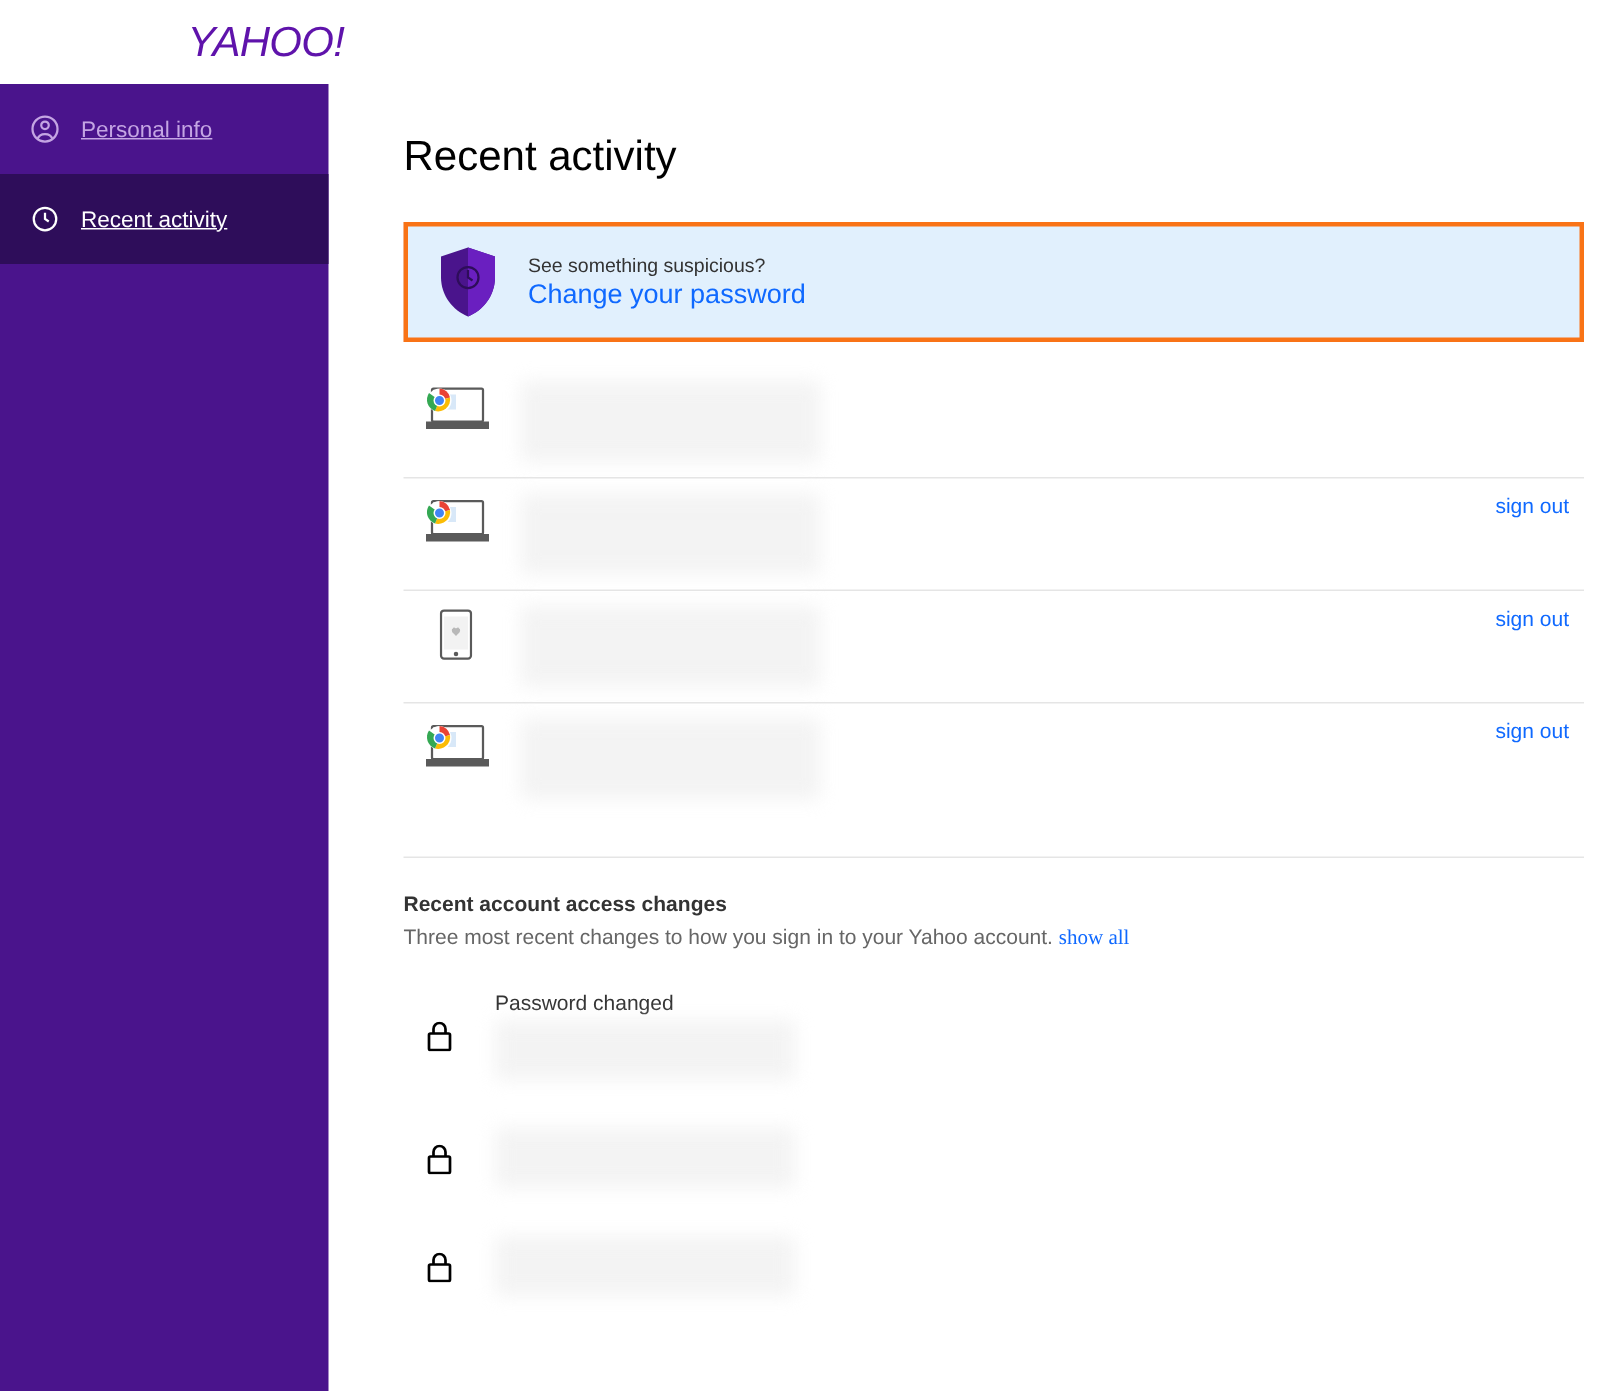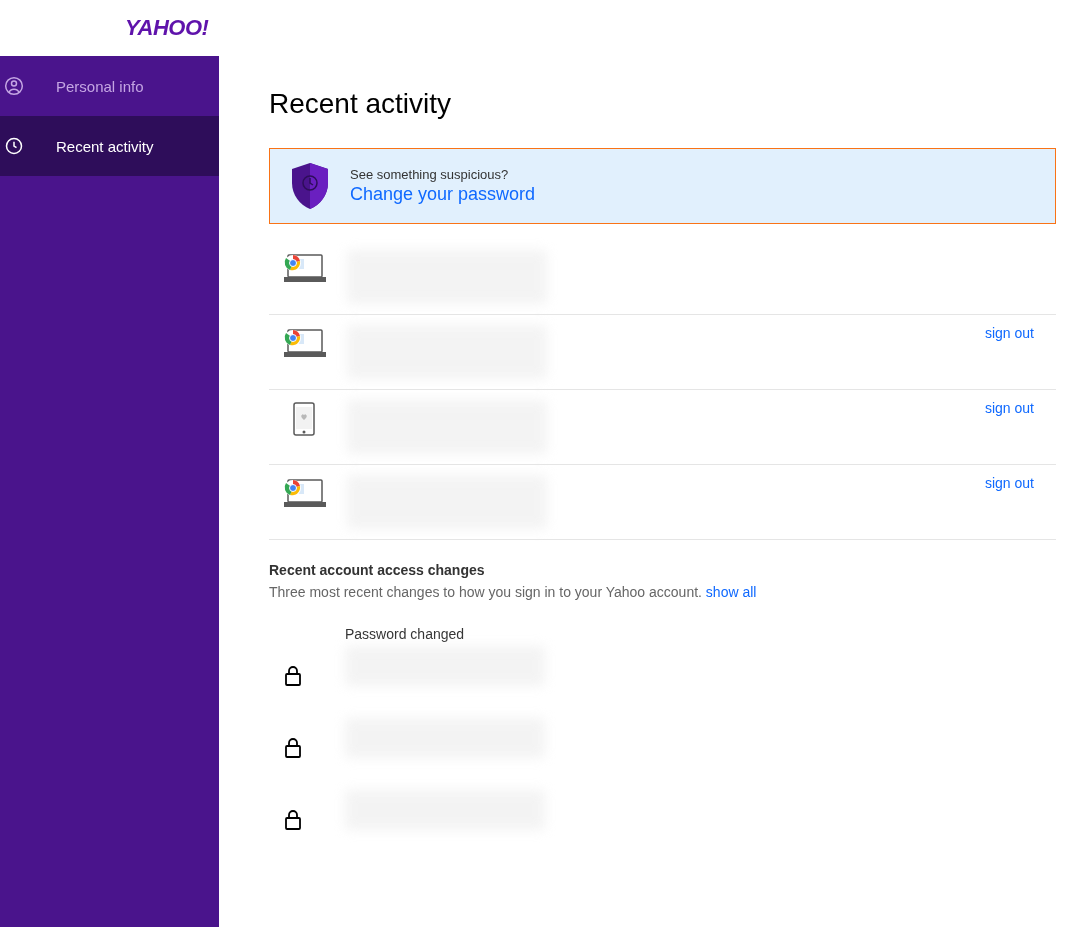--- a/index.html
+++ b/index.html
@@ -1,50 +1,50 @@
 <!DOCTYPE html>
 <html><head>
   <meta charset="utf-8">
   <style>
     * { margin: 0; padding: 0; box-sizing: border-box; }
     body { font-family: "Helvetica Neue", Helvetica, Arial, sans-serif; background: #fff; width: 1081px; }
     
     .header { height: 56px; display: flex; align-items: center; padding-left: 125px; }
-    .yahoo-logo { font-size: 22px; font-weight: bold; color: #5f13ab; font-style: italic; letter-spacing: -0.5px; }
+    .yahoo-logo { font-size: 28px; font-weight: normal; color: #5f13ab; font-style: italic; letter-spacing: -0.5px; }
     
     .layout { display: flex; }
     .sidebar { width: 219px; background: #4a148c; min-height: 871px; }
-    .sidebar-item { display: flex; align-items: center; gap: 32px; padding: 20px 4px; color: #c4a5e3; font-size: 15px; cursor: pointer; }
+    .sidebar-item { display: flex; align-items: center; gap: 14px; padding: 20px 20px; color: #c4a5e3; font-size: 15px; cursor: pointer; text-decoration: underline; }
     .sidebar-item.active { background: #2e0d5a; color: #fff; }
     .sidebar-item .icon-wrap { width: 20px; height: 20px; display: flex; align-items: center; justify-content: center; }
     .sidebar-item svg { width: 20px; height: 20px; }
     
     .main { flex: 1; padding: 32px 25px 40px 50px; }
     .page-title { font-size: 28px; font-weight: 500; color: #000; margin-bottom: 28px; }
     
-    .alert-box { background: #e1f0fd; border: 1px solid #f97316; padding: 12px 18px; display: flex; align-items: center; gap: 18px; margin-bottom: 16px; }
+    .alert-box { background: #e1f0fd; border: 3px solid #f97316; padding: 12px 18px; display: flex; align-items: center; gap: 18px; margin-bottom: 16px; }
     .shield { width: 44px; height: 50px; display: flex; align-items: center; justify-content: center; }
     .alert-text { font-size: 13px; color: #333; }
     .alert-link { color: #0f69ff; text-decoration: none; font-size: 18px; display: inline-block; margin-top: 2px; }
     
     .sessions { }
     .session-row { display: flex; align-items: flex-start; padding: 10px 8px 10px 8px; border-top: 1px solid #e5e5e5; position: relative; }
     .session-row:first-child { border-top: none; }
     .session-icon { width: 54px; height: 34px; display: flex; align-items: center; justify-content: center; margin-right: 16px; margin-top: 2px; }
     .session-info { flex: 1; }
     .blurred-block { filter: blur(6px); background: #ececec; width: 200px; height: 54px; border-radius: 2px; opacity: 0.6; }
-    .signout-link { color: #0f69ff; font-size: 14px; text-decoration: none; position: absolute; right: 22px; top: 10px; }
-    
-    .section-divider { border-top: 1px solid #e5e5e5; padding-top: 22px; }
+    .signout-link { color: #0f69ff; font-size: 14px; text-decoration: none; position: absolute; right: 10px; top: 10px; }
+    
+    .section-divider { border-top: 1px solid #e5e5e5; margin-top: 28px; padding-top: 22px; }
     .section-title { font-size: 14px; font-weight: bold; color: #333; margin-bottom: 6px; }
     .section-sub { font-size: 14px; color: #666; }
-    .showall-link { color: #0f69ff; text-decoration: none; font-size: 14px; }
+    .showall-link { color: #0f69ff; text-decoration: none; font-size: 14px; font-family: Liberation Serif, serif; }
     
     .changes { margin-top: 18px; }
-    .change-row { display: flex; align-items: flex-end; gap: 42px; padding: 8px 0 24px 14px; }
+    .change-row { display: flex; align-items: center; gap: 27px; padding: 8px 0 24px 14px; }
     .change-icon { width: 20px; display: flex; justify-content: center; margin-top: 2px; }
     .change-text { font-size: 14px; color: #333; }
     .blurred-small { filter: blur(6px); background: #ececec; width: 200px; height: 40px; border-radius: 2px; opacity: 0.6; }
   </style>
 </head>
 <body>
 
 <div class="header">
   <div class="yahoo-logo">YAHOO!</div>
 </div>

